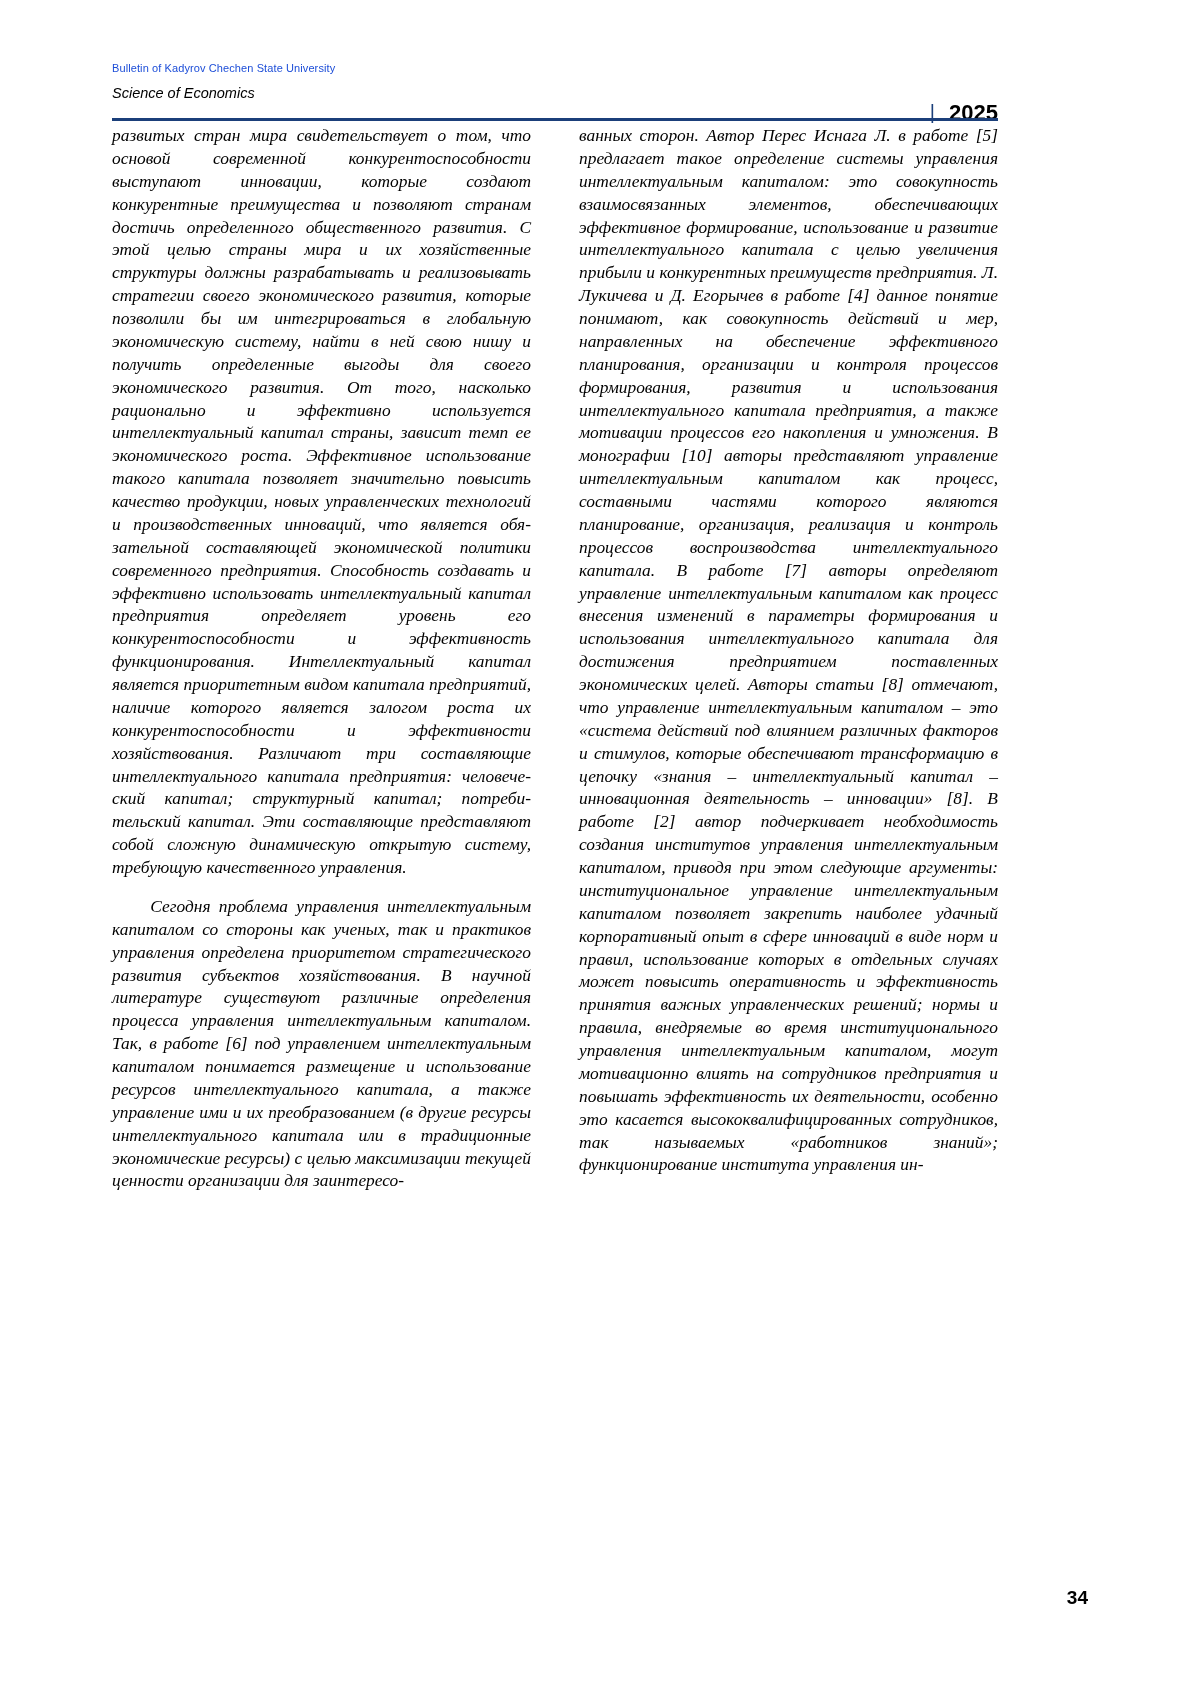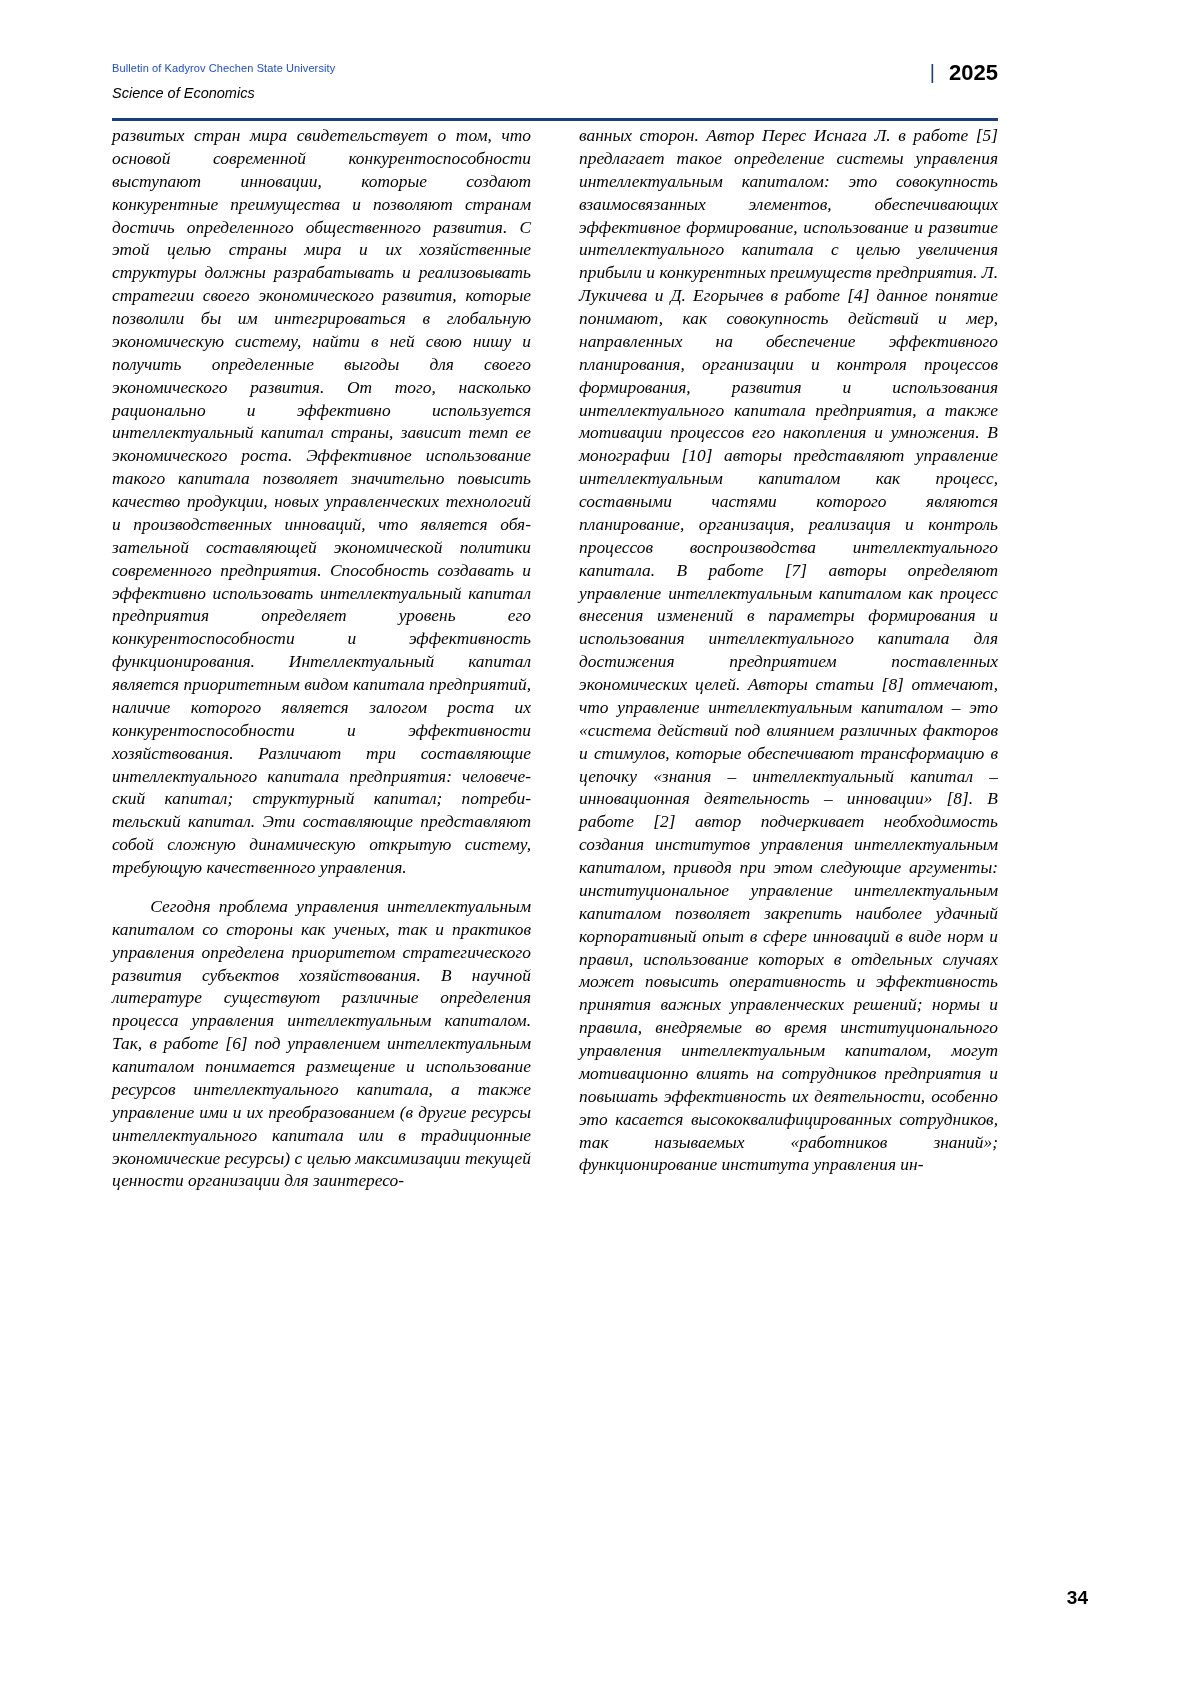--- a/index.html
+++ b/index.html
@@ -70,20 +70,21 @@
     line-height: 1;
     position: relative;
     top: -1px;
   }
   .header-year {
     font-family: "Liberation Sans", sans-serif;
     font-weight: bold;
     font-size: 22px;
     color: #000;
     line-height: 1;
+    margin-top: 40px;
   }
   .header-rule {
     position: absolute;
     left: 112px;
     top: 118px;
     width: 886px;
     height: 3px;
     background: #1b3f7a;
   }
   

